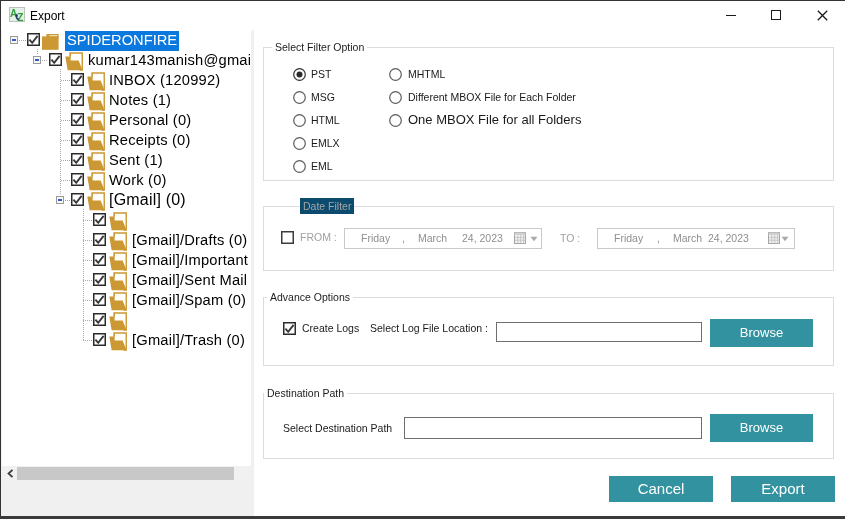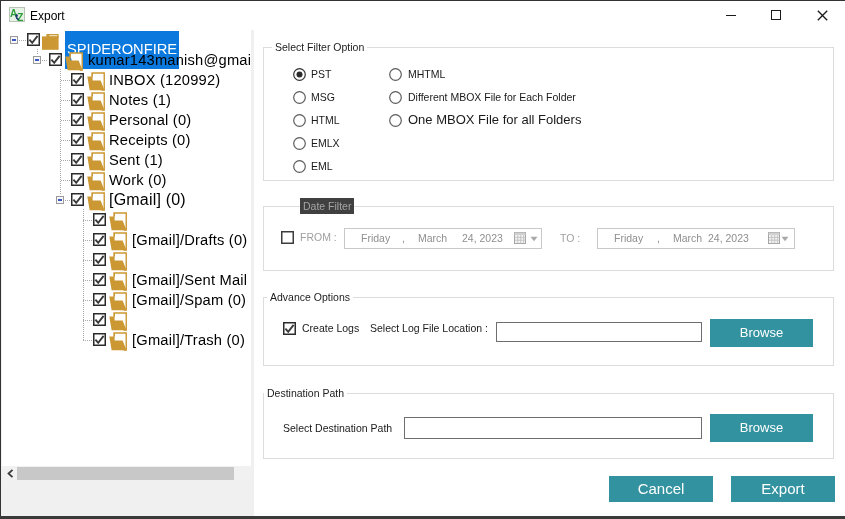--- a/index.html
+++ b/index.html
@@ -50,21 +50,21 @@
       </div>
 <svg style="position:absolute;left:25px;top:3px" width="13" height="13" viewBox="0 0 13 13">
 <rect x="0.75" y="0.75" width="11.5" height="11.5" fill="#fff" stroke="#2b2b2b" stroke-width="1.5"></rect>
         <polyline points="2.4,6.6 5.2,9.8 10.6,2.8" fill="none" stroke="#3a3a3a" stroke-width="1.9"></polyline>
       </svg>
 <svg style="position:absolute;left:40px;top:4px" width="17" height="16" viewBox="0 0 17 16">
 <rect x="4.4" y="0" width="12.2" height="4" fill="#CC9833"></rect>
 <rect x="7.3" y="1.2" width="8" height="1.2" fill="#EDF3DC"></rect>
 <rect x="0" y="2.4" width="16.6" height="13.4" fill="#CC9833"></rect>
 </svg>
-<div style="position:absolute;left:63px;top:1px;height:19.5px;background:#0A78DC;color:#fff;font-size:14.7px;line-height:19.5px;padding:9px 2px;white-space:nowrap">SPIDERONFIRE</div>
+<div style="position:absolute;left:63px;top:1px;height:19.5px;background:#0A78DC;color:#fff;font-size:14.7px;line-height:19.5px;padding:0 2px;white-space:nowrap">SPIDERONFIRE</div>
 <div style="position:absolute;left:31px;top:26px;width:8px;height:8px;background:#f7f7f7;border:1px solid #9a9a9a;box-sizing:border-box">
         <div style="position:absolute;left:0.8px;top:2.2px;width:4.4px;height:1.7px;background:#3a59c0"></div>
       </div>
 <svg style="position:absolute;left:47px;top:23px" width="13" height="13" viewBox="0 0 13 13">
 <rect x="0.75" y="0.75" width="11.5" height="11.5" fill="#fff" stroke="#2b2b2b" stroke-width="1.5"></rect>
         <polyline points="2.4,6.6 5.2,9.8 10.6,2.8" fill="none" stroke="#3a3a3a" stroke-width="1.9"></polyline>
       </svg>
 <svg style="position:absolute;left:63px;top:22px" width="19" height="19" viewBox="0 0 18 18">
 <path d="M4.9 4.6 V1 H16.2 V16.9 H13.8" fill="#fff" stroke="#CC9833" stroke-width="1.6"></path>
 <path d="M5.6 1.6 H15.5 V16 H7 Z" fill="#fff"></path>
@@ -165,20 +165,21 @@
 <div style="position:absolute;left:130px;top:201px;height:18px;color:#000;font-size:14.7px;letter-spacing:0.2px;line-height:18px;white-space:nowrap">[Gmail]/Drafts (0)</div>
 <svg style="position:absolute;left:91px;top:223px" width="13" height="13" viewBox="0 0 13 13">
 <rect x="0.75" y="0.75" width="11.5" height="11.5" fill="#fff" stroke="#2b2b2b" stroke-width="1.5"></rect>
         <polyline points="2.4,6.6 5.2,9.8 10.6,2.8" fill="none" stroke="#3a3a3a" stroke-width="1.9"></polyline>
       </svg>
 <svg style="position:absolute;left:107px;top:222px" width="19" height="19" viewBox="0 0 18 18">
 <path d="M4.9 4.6 V1 H16.2 V16.9 H13.8" fill="#fff" stroke="#CC9833" stroke-width="1.6"></path>
 <path d="M5.6 1.6 H15.5 V16 H7 Z" fill="#fff"></path>
 <path d="M0.3 4.3 H5.3 V8.1 H12.9 L16.2 16.4 L15.9 17.4 H2.5 Z" fill="#CC9833"></path>
 </svg>
+<div style="position:absolute;left:130px;top:221px;height:18px;color:#000;font-size:14.7px;letter-spacing:0.2px;line-height:18px;white-space:nowrap">[Gmail]/Important</div>
 <svg style="position:absolute;left:91px;top:243px" width="13" height="13" viewBox="0 0 13 13">
 <rect x="0.75" y="0.75" width="11.5" height="11.5" fill="#fff" stroke="#2b2b2b" stroke-width="1.5"></rect>
         <polyline points="2.4,6.6 5.2,9.8 10.6,2.8" fill="none" stroke="#3a3a3a" stroke-width="1.9"></polyline>
       </svg>
 <svg style="position:absolute;left:107px;top:242px" width="19" height="19" viewBox="0 0 18 18">
 <path d="M4.9 4.6 V1 H16.2 V16.9 H13.8" fill="#fff" stroke="#CC9833" stroke-width="1.6"></path>
 <path d="M5.6 1.6 H15.5 V16 H7 Z" fill="#fff"></path>
 <path d="M0.3 4.3 H5.3 V8.1 H12.9 L16.2 16.4 L15.9 17.4 H2.5 Z" fill="#CC9833"></path>
 </svg>
 <div style="position:absolute;left:130px;top:241px;height:18px;color:#000;font-size:14.7px;letter-spacing:0.2px;line-height:18px;white-space:nowrap">[Gmail]/Sent Mail</div>
@@ -251,21 +252,21 @@
 <div style="position:absolute;left:408px;top:66px;height:16px;line-height:16px;font-size:10.5px;color:#1a1a1a;white-space:nowrap">MHTML</div>
 <svg style="position:absolute;left:389px;top:90.5px" width="13" height="13" viewBox="0 0 13 13">
     <circle cx="6.5" cy="6.5" r="5.8" fill="#fff" stroke="#5c5c5c" stroke-width="1.2"></circle>
   </svg>
 <div style="position:absolute;left:408px;top:89px;height:16px;line-height:16px;font-size:10.5px;color:#1a1a1a;white-space:nowrap">Different MBOX File for Each Folder</div>
 <svg style="position:absolute;left:389px;top:113.5px" width="13" height="13" viewBox="0 0 13 13">
     <circle cx="6.5" cy="6.5" r="5.8" fill="#fff" stroke="#5c5c5c" stroke-width="1.2"></circle>
   </svg>
 <div style="position:absolute;left:408px;top:112px;height:16px;line-height:16px;font-size:13px;color:#1a1a1a;white-space:nowrap">One MBOX File for all Folders</div>
 <div style="position:absolute;left:263px;top:206px;width:571px;height:64.5px;border:1px solid #DCDCDC;box-sizing:border-box"></div>
-<div style="position:absolute;left:300px;top:198px;height:16px;line-height:16px;font-size:10.5px;color:#a5a5a5;background:#404040;padding:0 3px;white-space:nowrap">Date Filter</div>
+<div style="position:absolute;left:300px;top:198px;height:16px;line-height:16px;font-size:10.5px;color:#a5a5a5;background:#0c4a6e;padding:0 3px;white-space:nowrap">Date Filter</div>
 <svg style="position:absolute;left:281px;top:231px" width="13" height="13" viewBox="0 0 13 13">
 <rect x="0.75" y="0.75" width="11.5" height="11.5" fill="#fff" stroke="#3c3c3c" stroke-width="1.5"></rect>
   </svg>
 <div style="position:absolute;left:300px;top:229px;height:16px;line-height:16px;font-size:10.5px;color:#a0a0a0;white-space:nowrap">FROM :</div>
 <div style="position:absolute;left:344px;top:228px;width:198px;height:21px;border:1px solid #c9c9c9;box-sizing:border-box;background:#fff"></div>
 <div style="position:absolute;left:361px;top:230px;height:16px;line-height:16px;font-size:10.5px;color:#8f8f8f;white-space:nowrap">Friday</div>
 <div style="position:absolute;left:402px;top:230px;height:16px;line-height:16px;font-size:10.5px;color:#8f8f8f;white-space:nowrap">,</div>
 <div style="position:absolute;left:418px;top:230px;height:16px;line-height:16px;font-size:10.5px;color:#8f8f8f;white-space:nowrap">March</div>
 <div style="position:absolute;left:462px;top:230px;height:16px;line-height:16px;font-size:10.5px;color:#8f8f8f;white-space:nowrap">24, 2023</div>
 <svg style="position:absolute;left:514px;top:232px" width="13" height="13" viewBox="0 0 13 13">

